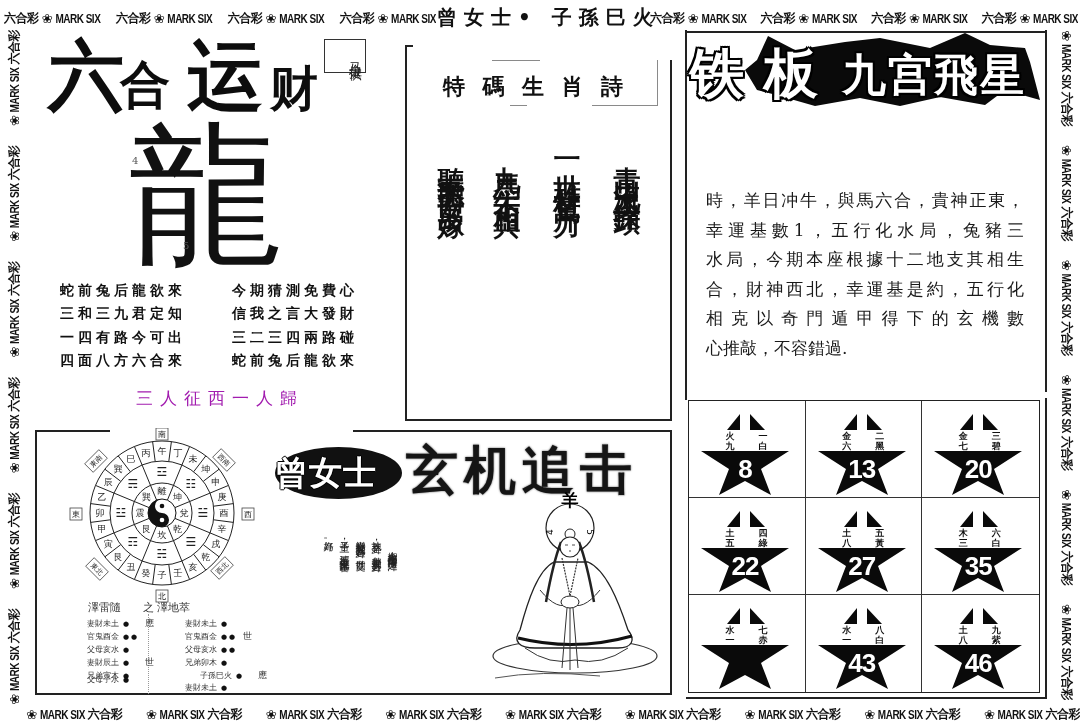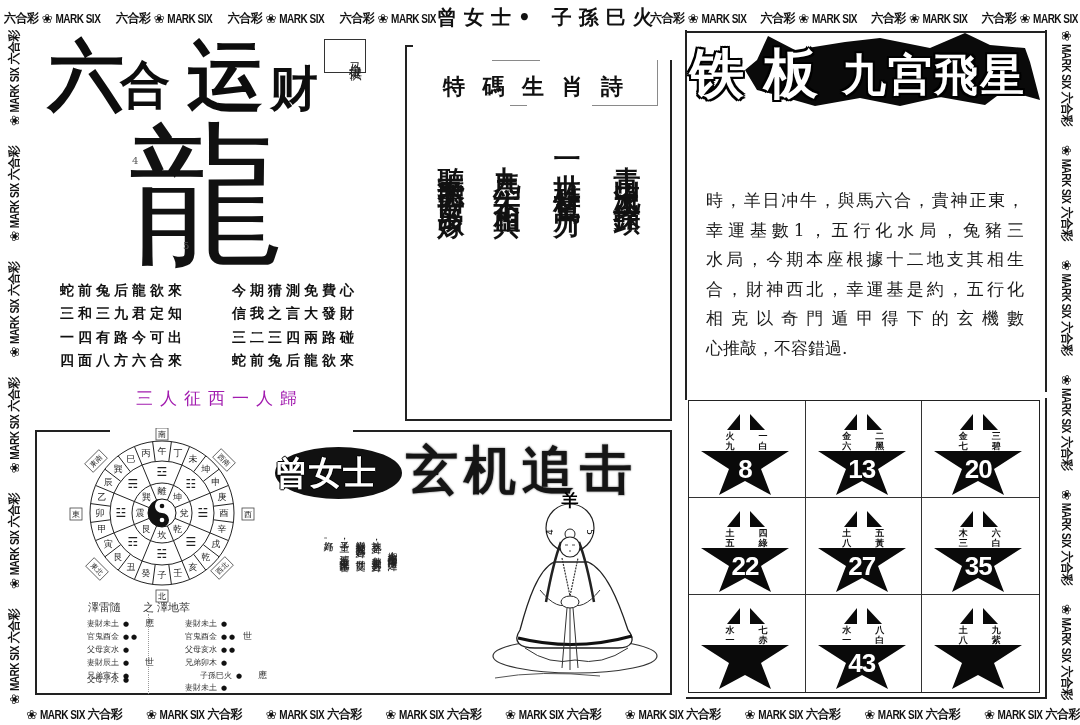--- a/index.html
+++ b/index.html
@@ -436,20 +436,21 @@
           <polygon points="12,50 100,50 72,68 82,94 56,80 30,94 40,68"></polygon>
         </svg>
       <span class="lbl l">
           <span>土</span>
           <span>八</span>
         </span>
       <span class="lbl r">
           <span>九</span>
           <span>紫</span>
         </span>
+      <span class="num">46</span>
     </div>
   </div>
 </section>
 
 <section>
   <div class="line" style="left:35px;top:430px;width:1.5px;height:264px;"></div>
   <div class="line" style="left:35px;top:430px;width:75px;height:1.5px;"></div>
   <div class="line" style="left:35px;top:693px;width:637px;height:1.5px;"></div>
 
   <svg class="compass" viewBox="0 0 220 178">

